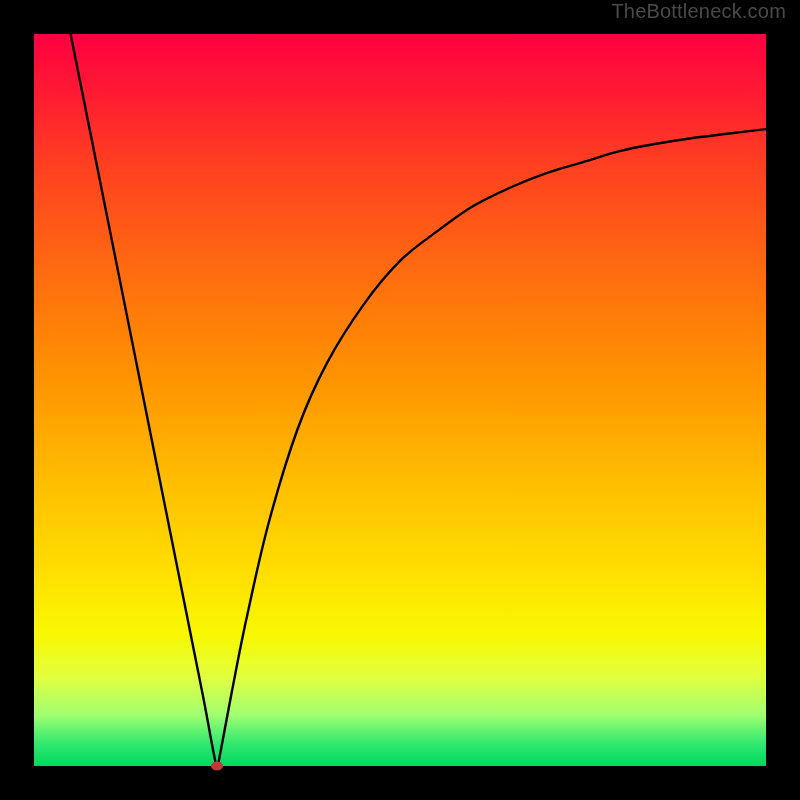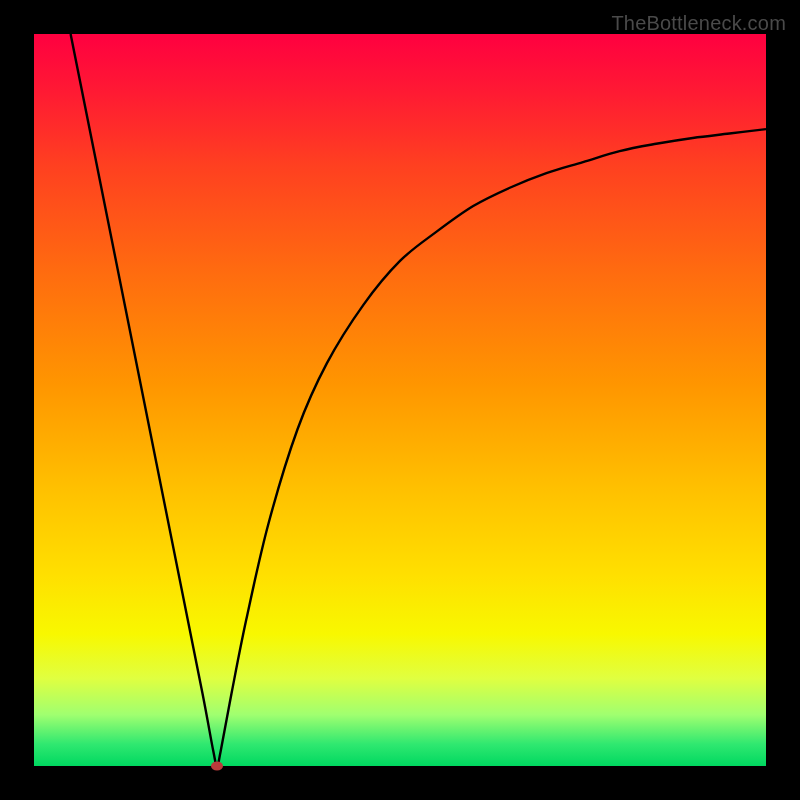--- a/index.html
+++ b/index.html
@@ -49,21 +49,21 @@
   .notch {
     position: absolute;
     width: 12px;
     height: 9px;
     border-radius: 50%;
     background: #bb3b3b;
     transform: translate(-50%, -50%);
   }
   .watermark {
     position: absolute;
-    top: 12px;
+    top: 0;
     right: 14px;
     color: #4a4a4a;
     font-size: 20px;
     font-weight: 500;
     letter-spacing: 0.2px;
     user-select: none;
   }
 </style>
 </head>
 <body>

